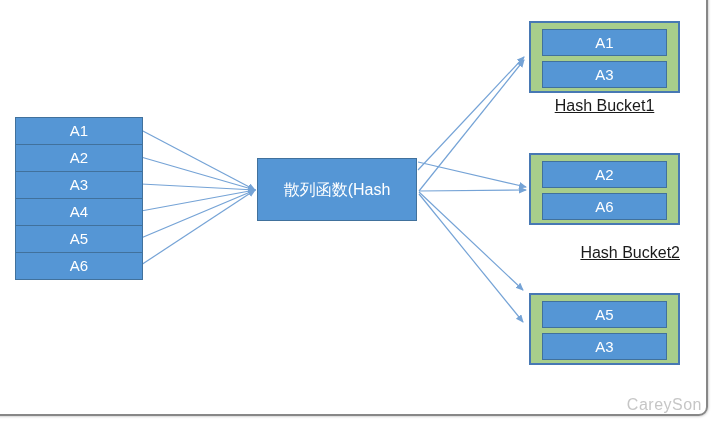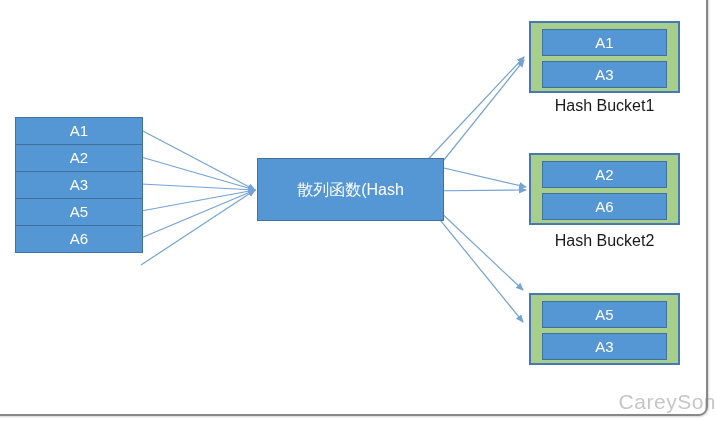--- a/index.html
+++ b/index.html
@@ -58,21 +58,21 @@
     text-align: center;
     font-size: 15px;
   }
   .stack-row:last-child { border-bottom: none; }
 
   
   .hash-box {
     position: absolute;
     left: 257px;
     top: 158px;
-    width: 187px;
+    width: 160px;
     height: 63px;
     box-sizing: border-box;
     background: var(--node_blue);
     border: 1px solid var(--node_border);
     color: #ffffff;
     display: flex;
     flex-direction: column;
     justify-content: center;
     text-align: center;
     font-size: 16px;
@@ -105,28 +105,29 @@
     color: #ffffff;
     text-align: center;
     font-size: 15px;
     line-height: 25px;
   }
   .bucket-label {
     text-align: center;
     font-size: 16px;
     color: var(--label_text);
     margin-top: 4px;
+    text-decoration: underline;
   }
-  .bucket-2 .bucket-label, .bucket-3 .bucket-label { margin-top: 7px; }
+  .bucket-2 .bucket-label, .bucket-3 .bucket-label { margin-top: 19px; text-align: right; }
 
   .watermark {
     position: absolute;
-    right: 0;
+    right: 14px;
     bottom: 8px;
-    font-size: 21px;
+    font-size: 16px;
     color: var(--watermark_gray);
     letter-spacing: 0.5px;
   }
 </style>
 </head>
 <body>
 
 <div class="canvas">
 
   <svg class="connectors" width="716" height="422" viewBox="0 0 716 422" xmlns="http://www.w3.org/2000/svg">
@@ -146,20 +147,21 @@
       <line x1="418" y1="162" x2="526" y2="187" marker-end="url(#arrowhead)"></line>
       <line x1="419" y1="191" x2="526" y2="190" marker-end="url(#arrowhead)"></line>
       <line x1="419" y1="192" x2="523" y2="290" marker-end="url(#arrowhead)"></line>
       <line x1="419" y1="194" x2="523" y2="322" marker-end="url(#arrowhead)"></line>
     </svg>
 
   <div class="stack">
     <div class="stack-row">A1</div>
     <div class="stack-row">A2</div>
     <div class="stack-row">A3</div>
+    <div class="stack-row">A4</div>
     <div class="stack-row">A5</div>
     <div class="stack-row">A6</div>
   </div>
 
   <div class="hash-box">
     <div>散列函数(Hash</div>
   </div>
 
   <div class="bucket bucket-1">
     <div class="bucket-box">

